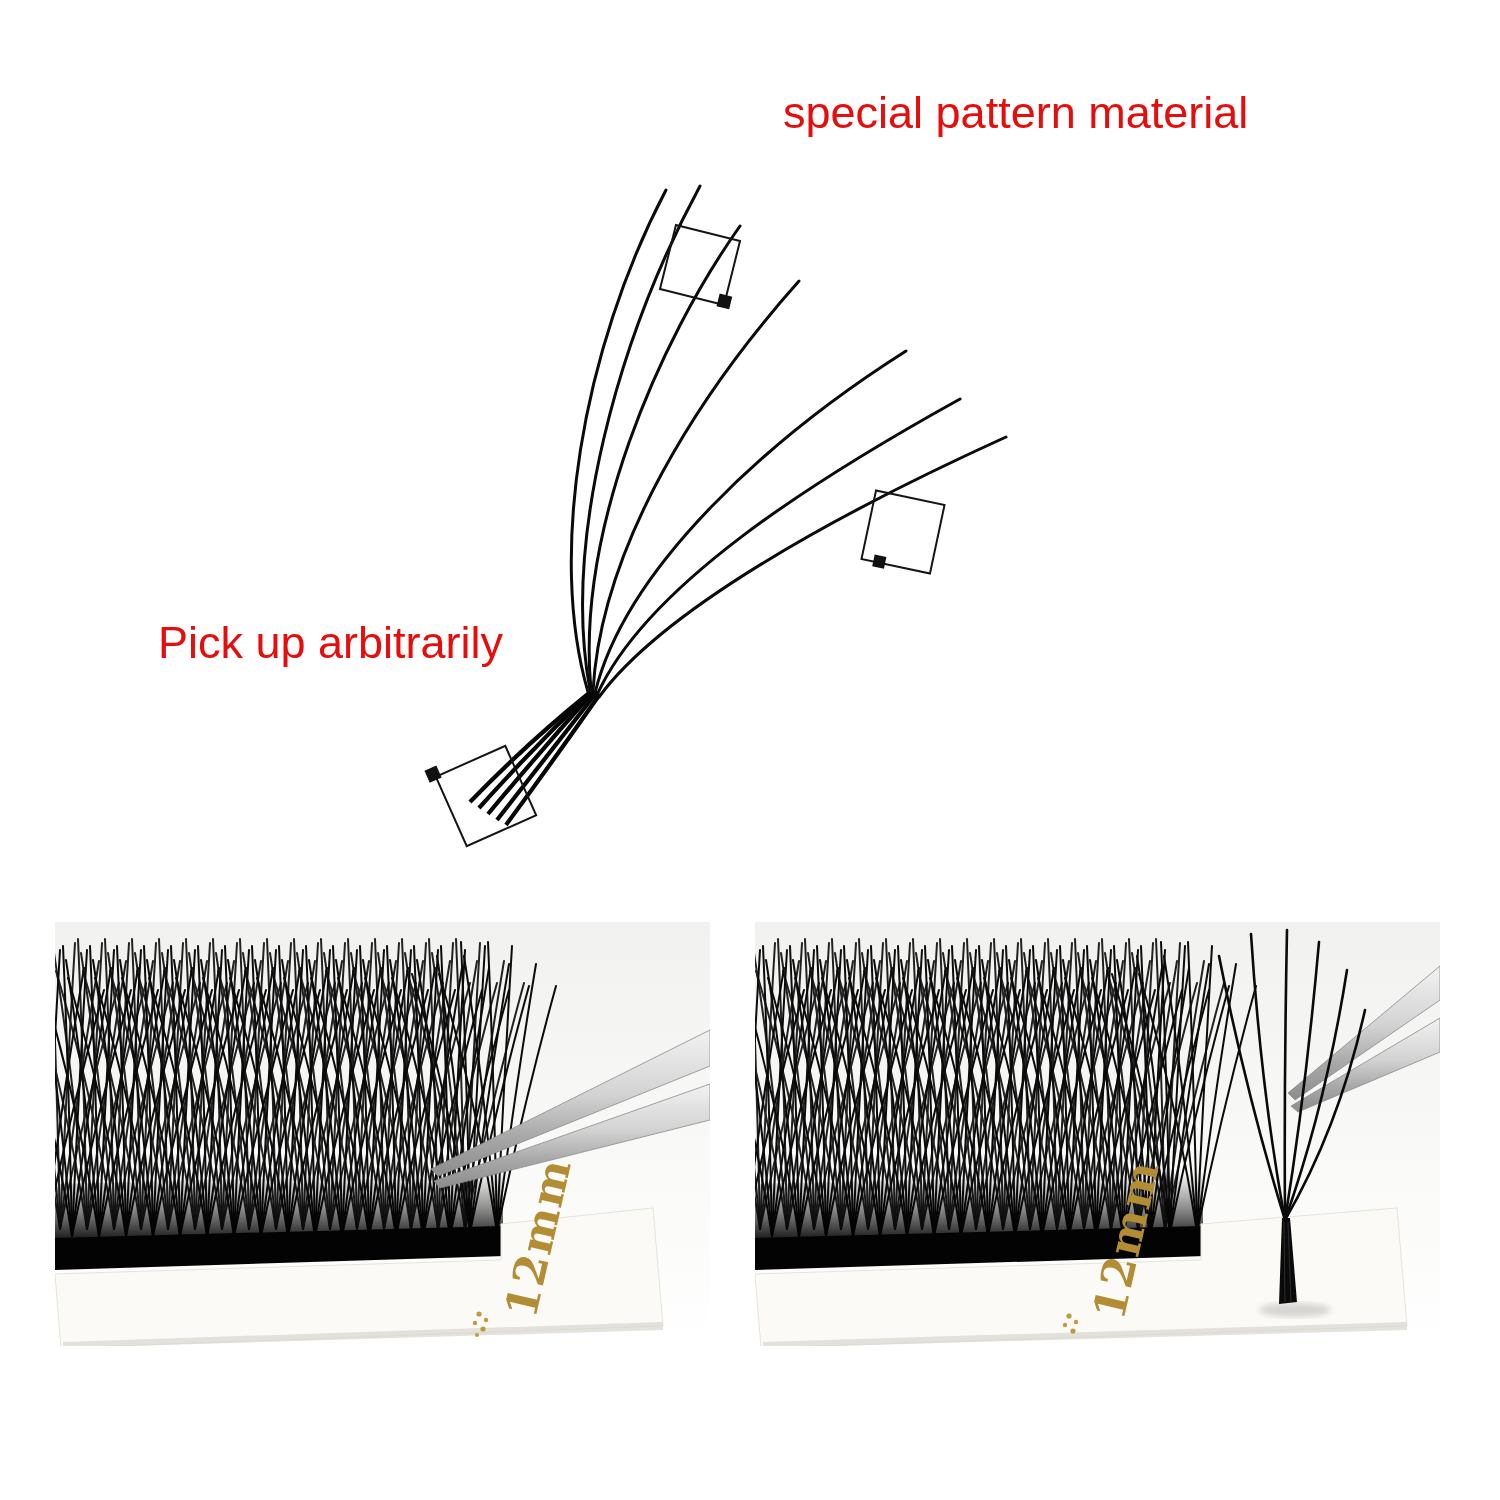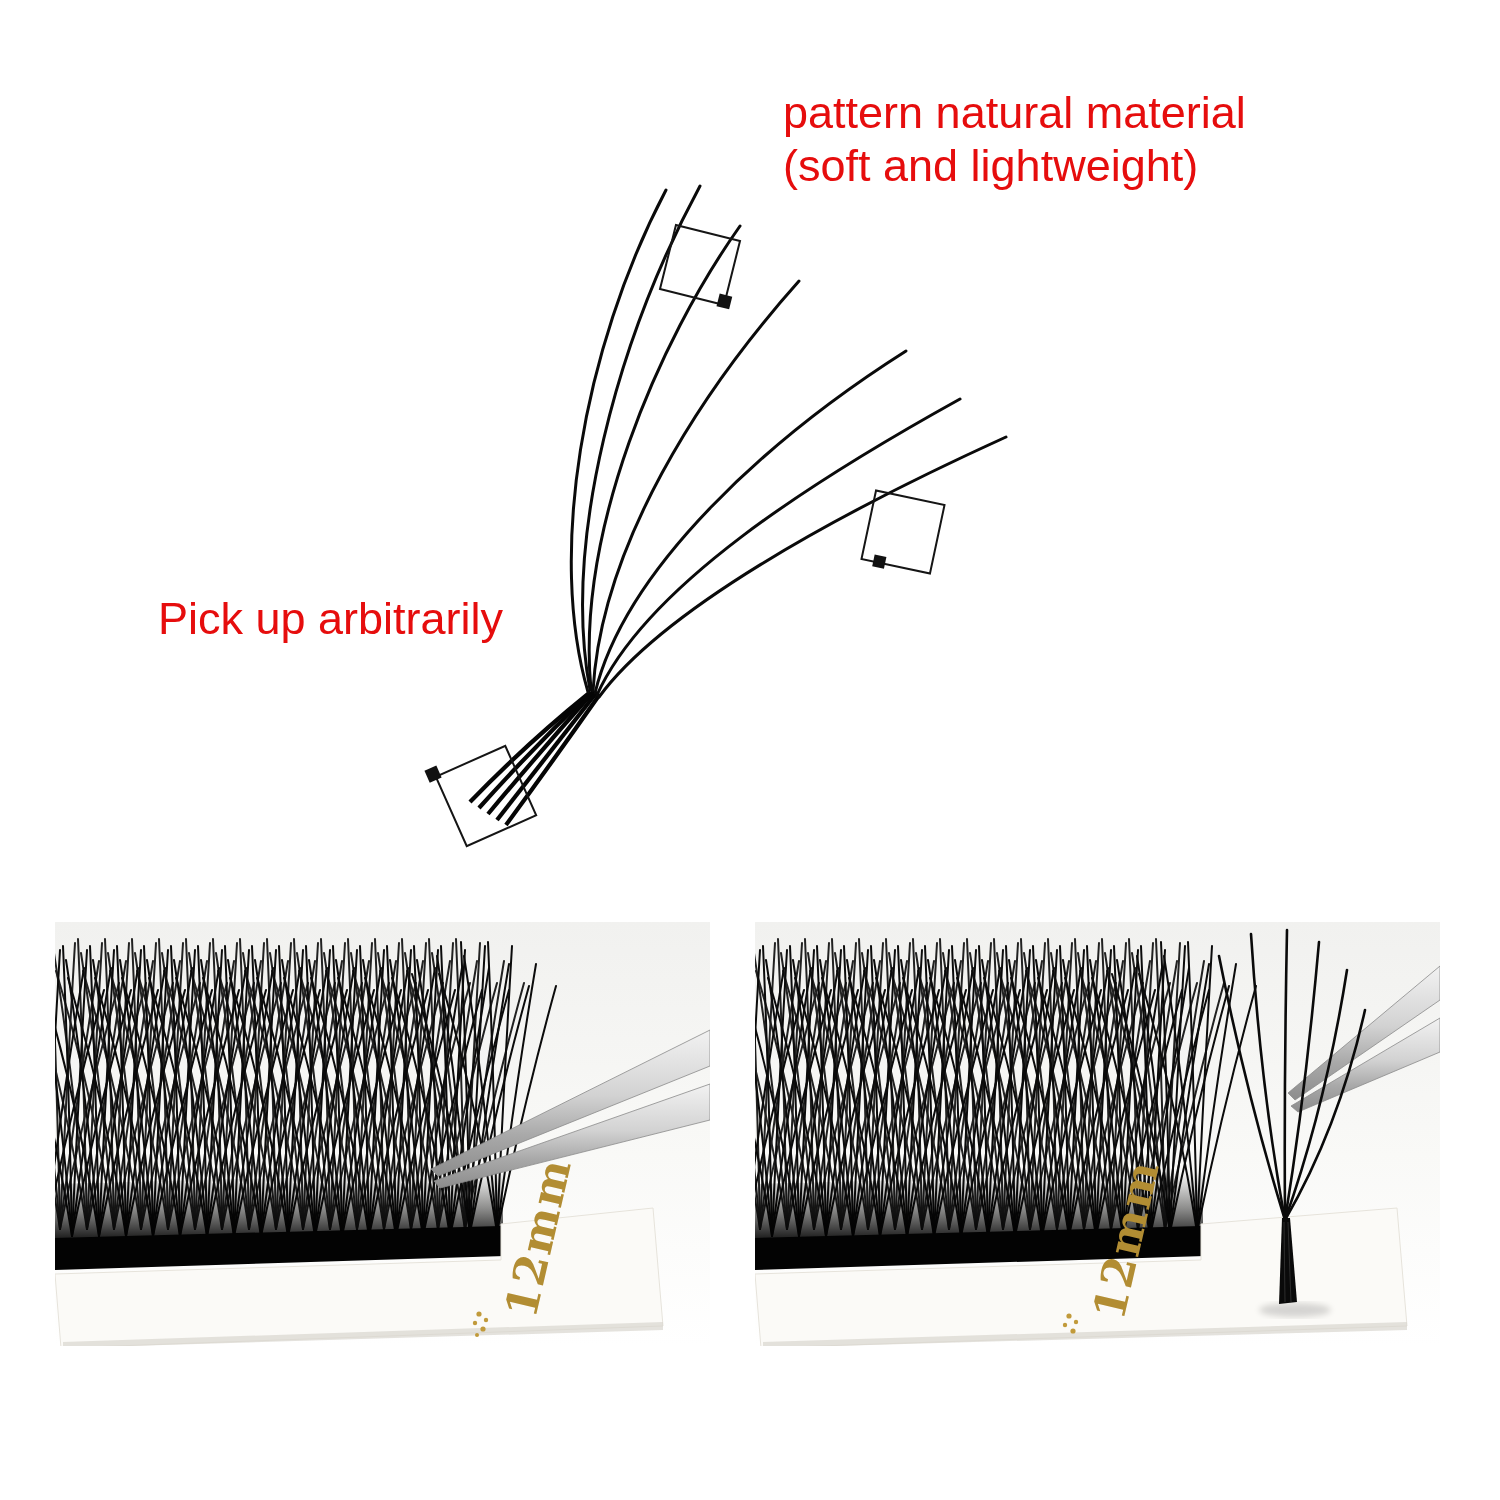--- a/index.html
+++ b/index.html
@@ -6,21 +6,21 @@
   .canvas{
     position:relative;width:1500px;height:1500px;background:#ffffff;
     font-family:"Liberation Sans",sans-serif;overflow:hidden;
   }
   .illustration{position:absolute;left:0;top:0;}
   .annotation{
     position:absolute;color:#e60d0d;font-size:45px;line-height:1.18;
     letter-spacing:0px;z-index:5;white-space:nowrap;
   }
   .annotation-material{left:783px;top:86px;}
-  .annotation-pickup{left:158px;top:592px;}
+  .annotation-pickup{left:158px;top:616px;}
   .annotation-pattern{left:818px;top:686px;}
   .photo{
     position:absolute;overflow:hidden;
     background:linear-gradient(180deg,#f1f1ef 0%,#f9f9f7 55%,#ffffff 100%);
   }
   .photo-left{left:55px;top:922px;width:655px;height:424px;}
   .photo-right{left:755px;top:922px;width:685px;height:424px;}
   .photo svg{display:block;}
   .shared-defs{position:absolute;width:0;height:0;}
 </style>
@@ -102,22 +102,21 @@
       <rect x="868" y="497" width="70" height="70" fill="none" stroke="#151515" stroke-width="2"></rect>
       <rect x="880" y="560" width="12" height="12" fill="#111"></rect>
     </g>
     <g transform="rotate(-24 486 796)">
       <rect x="448" y="758" width="76" height="76" fill="none" stroke="#151515" stroke-width="2"></rect>
       <rect x="440" y="748" width="13" height="13" fill="#111"></rect>
     </g>
   </svg>
 
   <div class="annotation annotation-material">
-    <div class="annotation-line">pattern natural material</div>
-    <div class="annotation-line">(soft and lightweight)</div>
+    <div class="annotation-line">special pattern material</div>
   </div>
   <div class="annotation annotation-pickup">
     <div class="annotation-line">Pick up arbitrarily</div>
   </div>
 
   <div class="photo photo-left">
     <svg viewBox="0 0 655 424" width="655" height="424">
       <g>
         <use href="#fr16" x="-10" y="314"></use>
         <use href="#fr16" x="5" y="307" opacity="0.9"></use>

